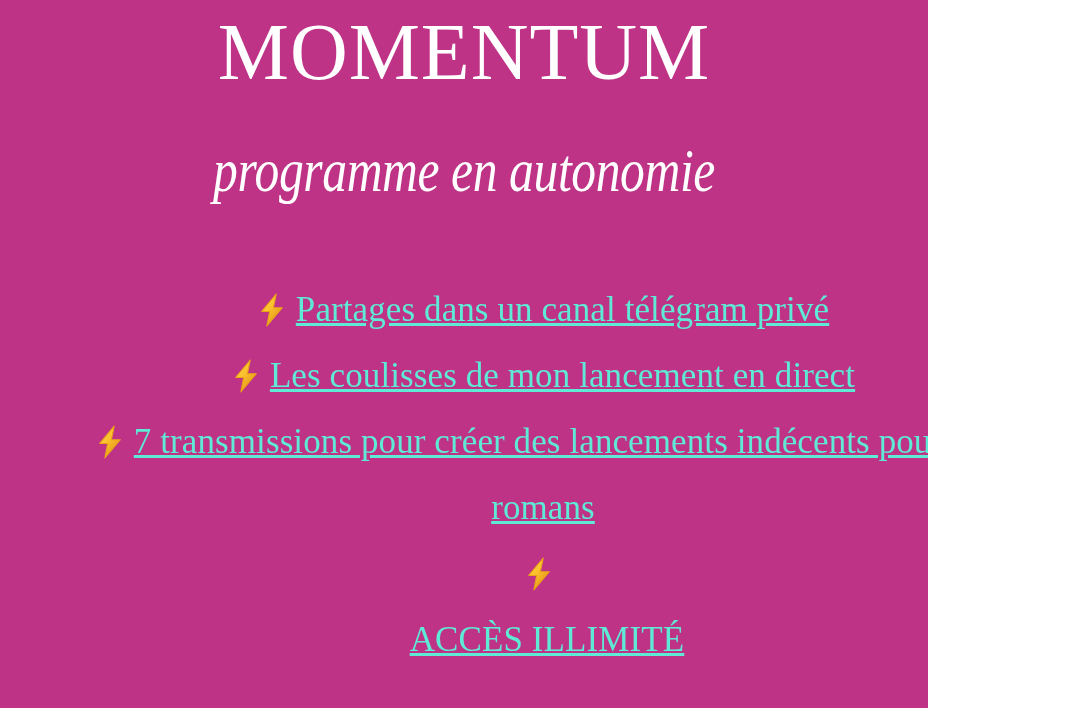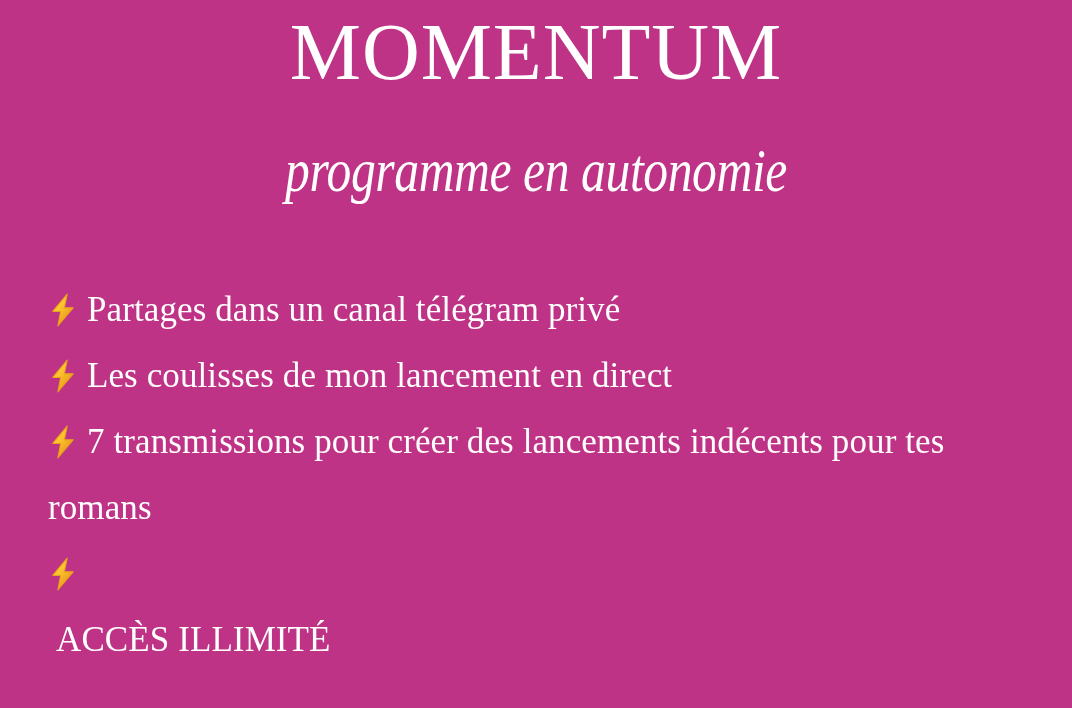--- a/index.html
+++ b/index.html
@@ -10,21 +10,21 @@
 
   body {
     width: 1072px;
     height: 708px;
     overflow: hidden;
     font-family: "Liberation Serif", "DejaVu Serif", serif;
   }
 
   #slide {
     position: relative;
-    width: 1072px;
+    width: 928px;
     height: 708px;
     box-sizing: border-box;
     background: #bf3387;
     overflow: hidden;
   }
 
   
   .heading-block {
     width: 100%;
     text-align: center;
@@ -64,27 +64,28 @@
     list-style: none;
     margin: 0;
     padding: 0;
     position: absolute;
     left: 48px;
     top: 277px;
     width: 990px;
   }
 
   .body-item {
-    color: #ffffff;
+    color: #5eead4;
     font-family: "Liberation Serif", "DejaVu Serif", serif;
     font-size: 35px;
     line-height: 66px;
     font-weight: 400;
-    text-align: left;
+    text-align: center;
     letter-spacing: 0.1px;
+    text-decoration: underline;
   }
 
   .bolt {
     display: inline-block;
     width: 30px;
     height: 34px;
     vertical-align: -6px;
     margin-right: 9px;
   }
 

